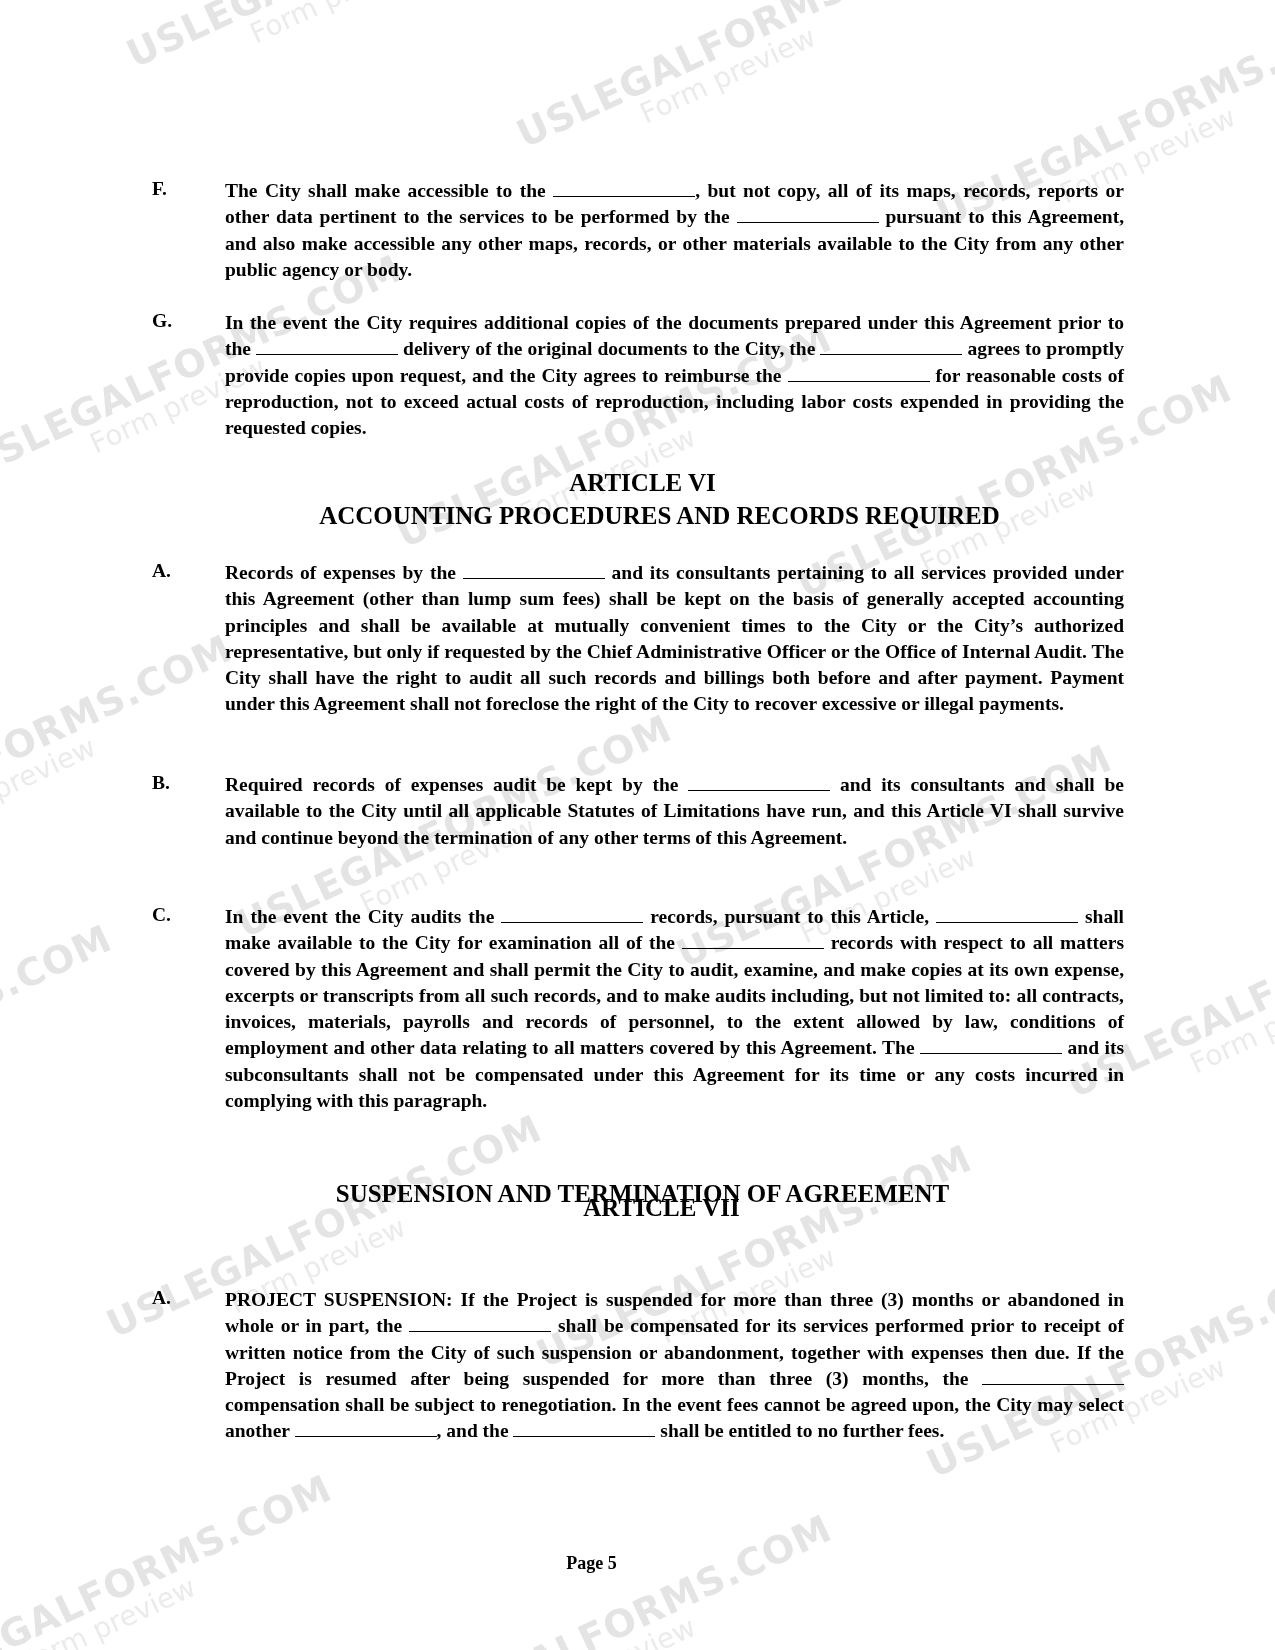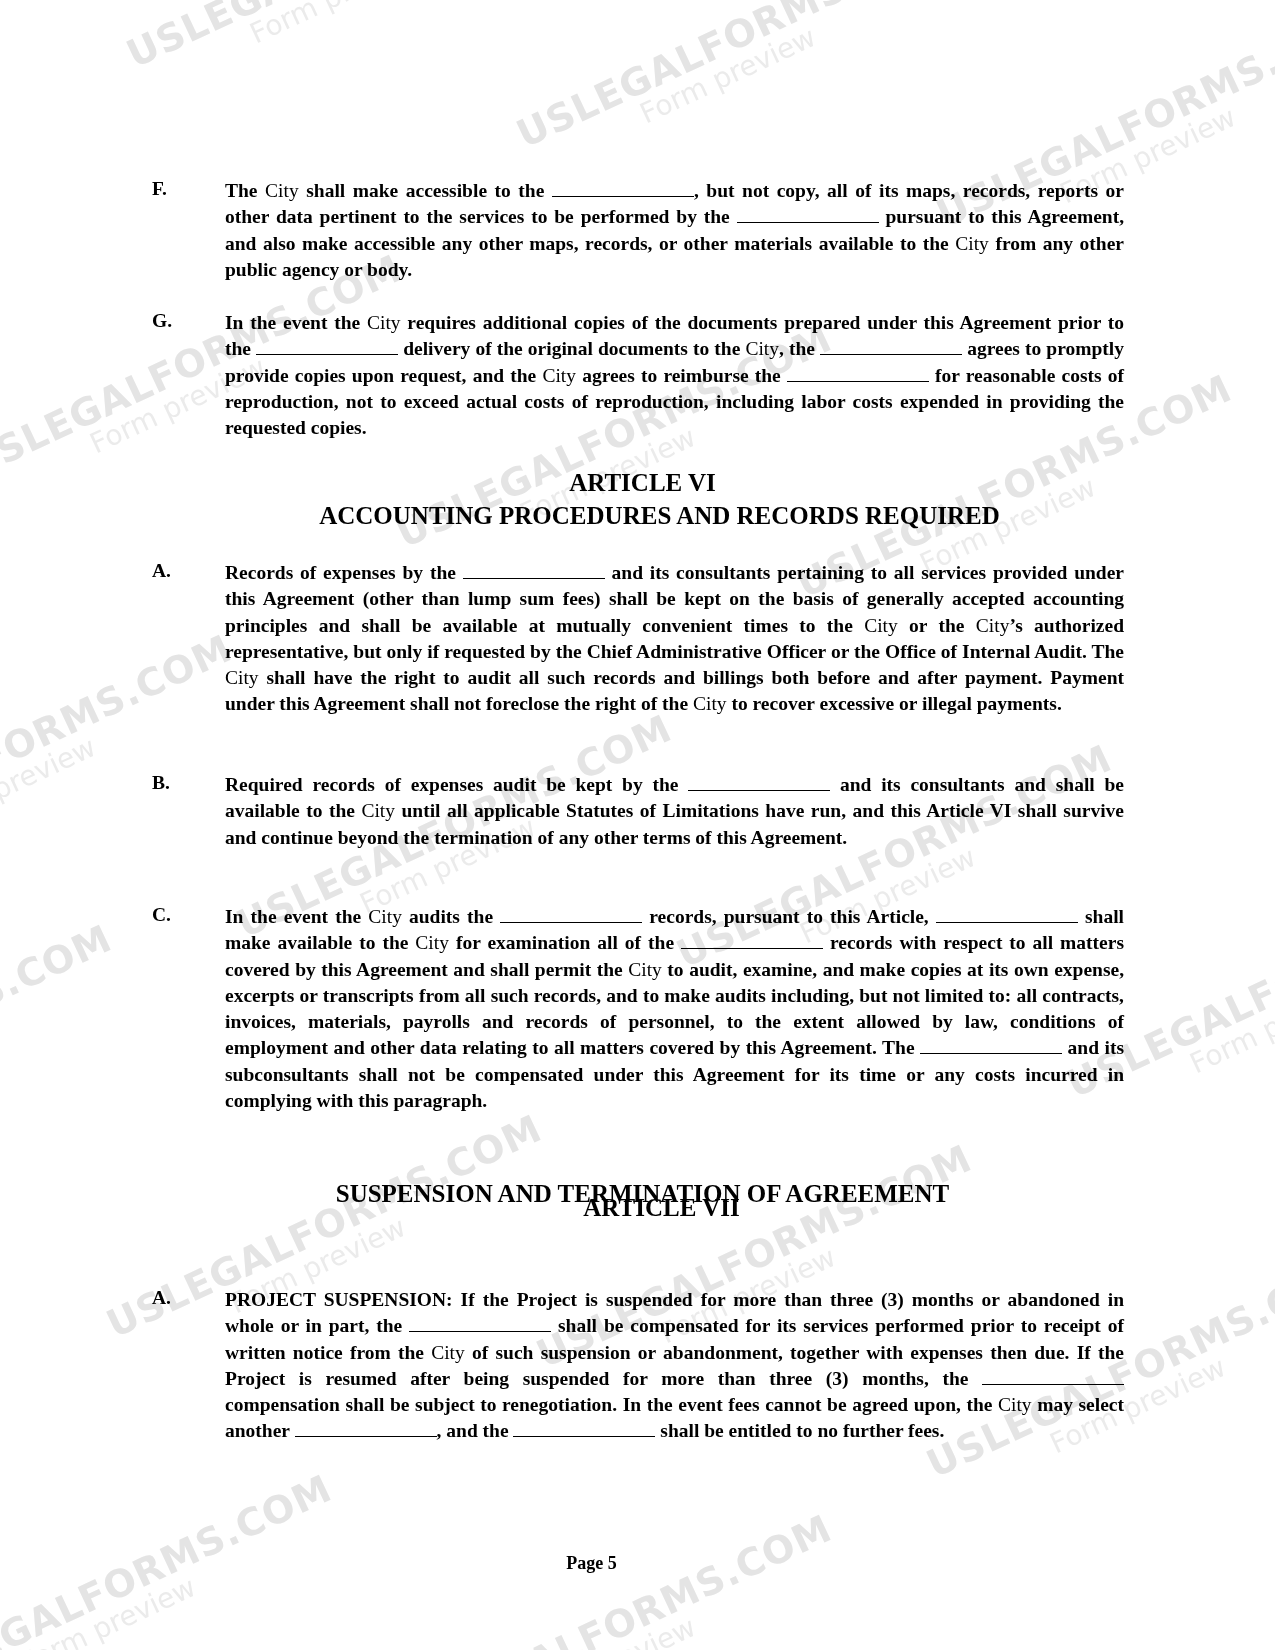--- a/index.html
+++ b/index.html
@@ -6,21 +6,21 @@
   body { width: 1275px; height: 1650px; position: relative; overflow: hidden; }
   .page { position: absolute; left: 0; top: 0; width: 1275px; height: 1650px; }
   .watermark-layer { position: absolute; left: 0; top: 0; width: 1275px; height: 1650px; pointer-events: none; z-index: 0; }
   .wm { position: absolute; transform: rotate(-25deg); transform-origin: left bottom; color: #e4e4e4; font-family: "DejaVu Sans", sans-serif; white-space: nowrap; }
   .wm .brand { font-weight: bold; font-size: 38px; letter-spacing: 1px; display: block; }
   .wm .sub { font-size: 28px; display: block; margin-left: 120px; margin-top: -6px; color: #ebebeb; }
   .content { position: absolute; left: 0; top: 0; width: 1275px; z-index: 1; font-family: "Liberation Serif", serif; font-weight: bold; font-size: 19.5px; color: #000; }
   .para { position: absolute; left: 152px; width: 972px; }
   .para .lbl { position: absolute; left: 0; top: 0; }
   .para .body { position: absolute; left: 73px; width: 899px; line-height: 26.3px; text-align: justify; text-align-last: left; }
-  .city { font-weight: normal; }
+  .city { font-weight: bold; }
   .blank { display: inline-block; width: 142px; border-bottom: 1.5px solid #000; height: 17px; vertical-align: baseline; }
   .heading { position: absolute; left: 0; width: 1275px; text-align: center; font-size: 25px; line-height: 30px; padding-left: 10px; box-sizing: border-box; }
   .footer { position: absolute; left: 0; width: 1173px; text-align: center; font-size: 18px; top: 1553px; padding-left: 10px; box-sizing: border-box; }
 </style>
 </head>
 <body>
 
 <div class="page">
 
   <div class="watermark-layer">

